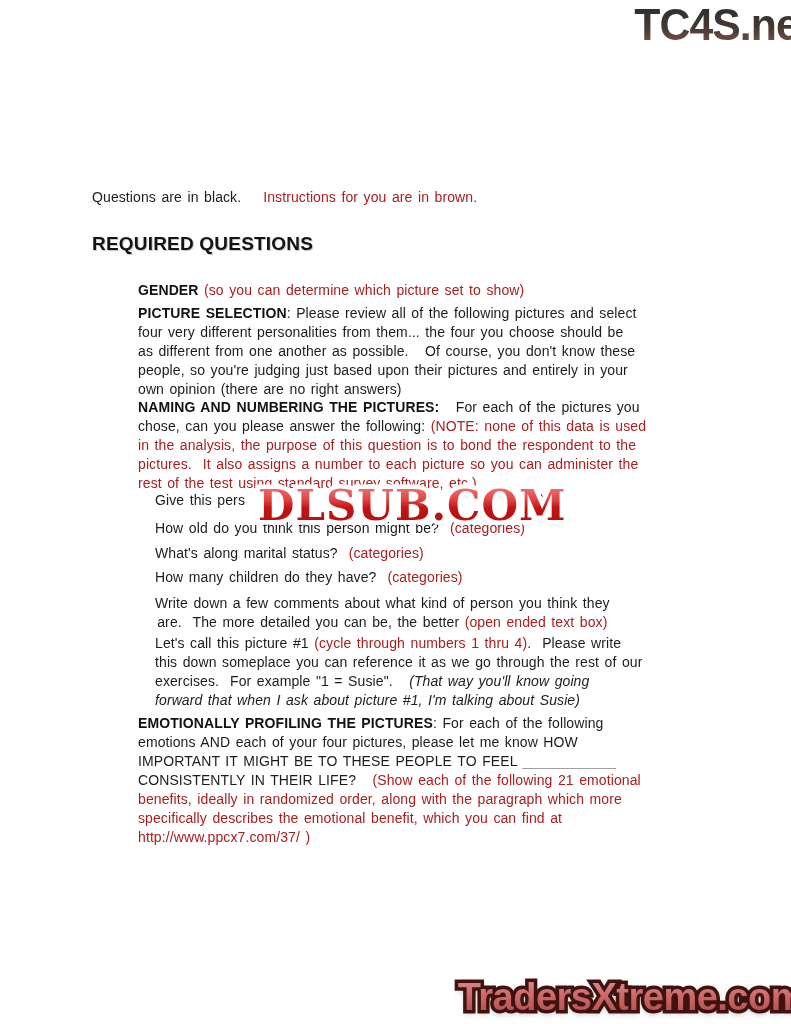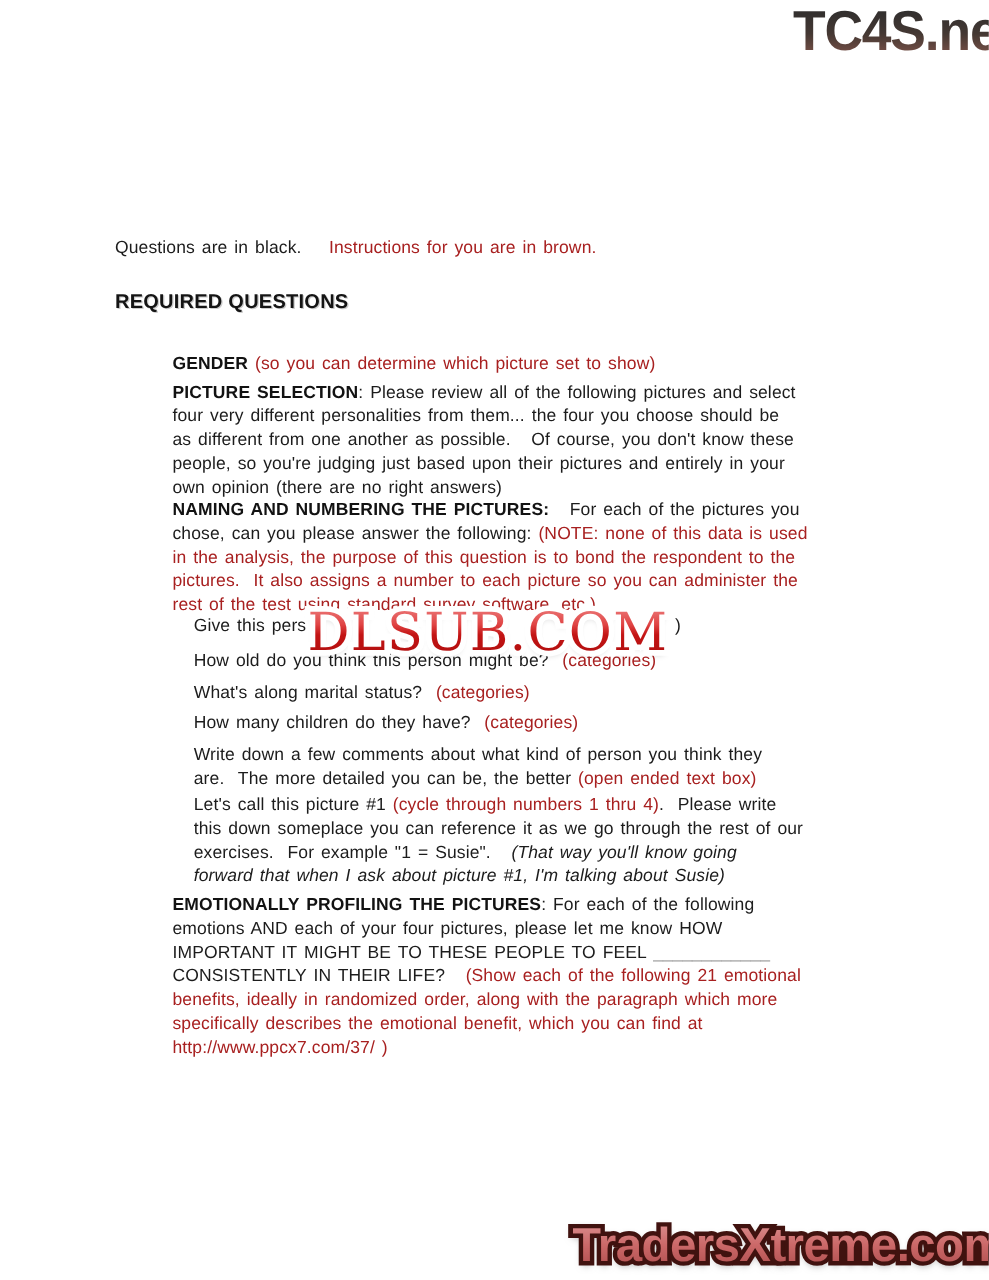--- a/index.html
+++ b/index.html
@@ -13,58 +13,58 @@
   .indent-1{left:138px;}
   .indent-2{left:155px;}
   #para-0{top:188px;}
   #para-1{top:281px;}
   #para-2{top:304px;}
   #para-3{top:398px;}
   #para-4{top:491px;}
   #para-5{top:519px;}
   #para-6{top:544px;}
   #para-7{top:568px;}
-  #para-8{top:594px;}
+  #para-8{top:594px;text-align:center;}
   #para-9{top:634px;}
   #para-10{top:714px;}
   .seg-n{color:#1c1c1c;}
   .seg-b{font-weight:bold;color:#121212;}
   .seg-r{color:#a82020;}
   .seg-i{font-style:italic;color:#1c1c1c;}
   .seg-u{color:#a82020;}
   .seg-bl{color:#9a9a9a;letter-spacing:0;}
   .seg-gap{display:inline-block;width:295px;}
   
   .title{
     position:absolute;top:94px;left:0;width:100%;text-align:center;
     font-weight:bold;font-size:26px;line-height:30px;color:#141414;
     text-shadow:1.5px 1.5px 0 #c6c6c6;letter-spacing:0.2px;
   }
   .section-heading{
     position:absolute;top:233px;left:92px;
-    font-weight:bold;font-size:16px;color:#141414;
+    font-weight:bold;font-size:19px;color:#141414;
     text-shadow:1px 1px 0 #cccccc;letter-spacing:0.2px;
   }
   
   .wm-tc4s{
     position:absolute;top:2px;right:3px;line-height:1;
     font-weight:bold;font-size:45px;letter-spacing:-1px;
     transform:scaleX(0.95);transform-origin:100% 0;
     color:#4a3a36;z-index:6;
   }
   @supports ((-webkit-background-clip:text) or (background-clip:text)){
     .wm-tc4s .inner{
       background:linear-gradient(180deg,#2d2d2d 10%,#443833 55%,#7e5349 92%);
       -webkit-background-clip:text;background-clip:text;color:transparent;
     }
   }
   
   .wm-dlsub{
-    position:absolute;left:246px;top:485px;line-height:1;
-    font-family:"DejaVu Serif",serif;font-weight:normal;font-size:42px;letter-spacing:1px;
+    position:absolute;left:258px;top:485px;line-height:1;
+    font-family:"DejaVu Serif",serif;font-weight:bold;font-size:42px;letter-spacing:1px;
     z-index:7;
   }
   .wm-dlsub::before{
     content:attr(data-text);position:absolute;left:0;top:0;z-index:-1;
     color:#ffffff;-webkit-text-stroke:9px #ffffff;
     text-shadow:0 0 3px rgba(60,60,60,0.55),0 3px 5px rgba(0,0,0,0.28),2px 0 3px rgba(60,60,60,0.3);
   }
   .wm-dlsub .inner{color:#c41717;}
   @supports ((-webkit-background-clip:text) or (background-clip:text)){
     .wm-dlsub .inner{

